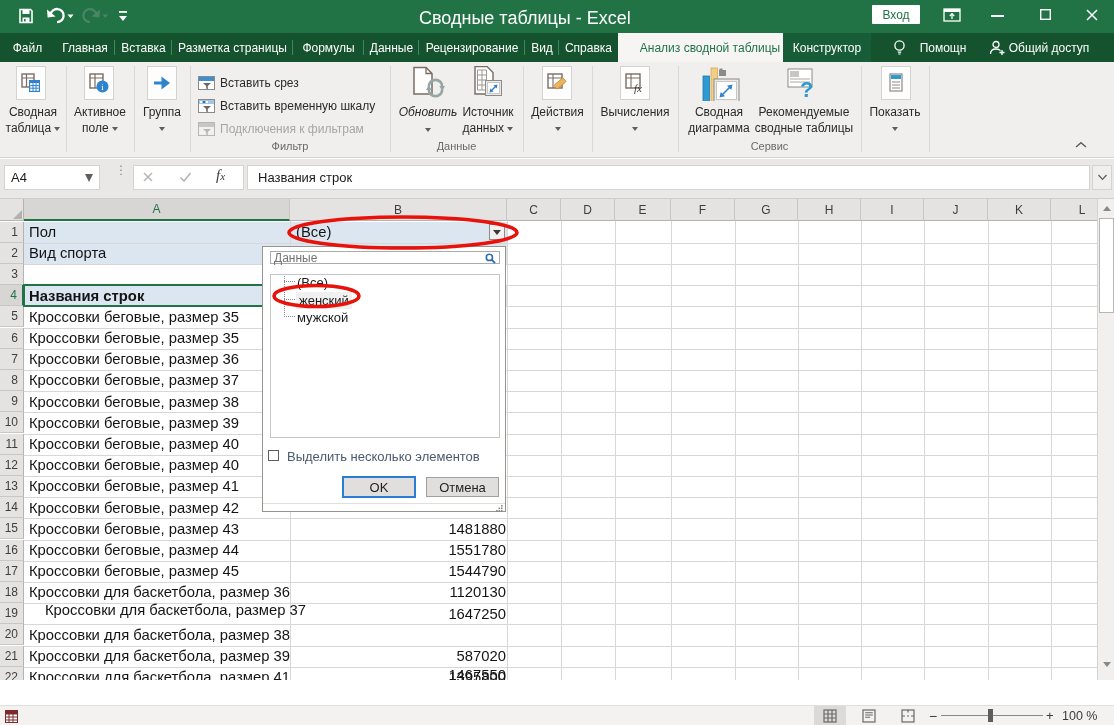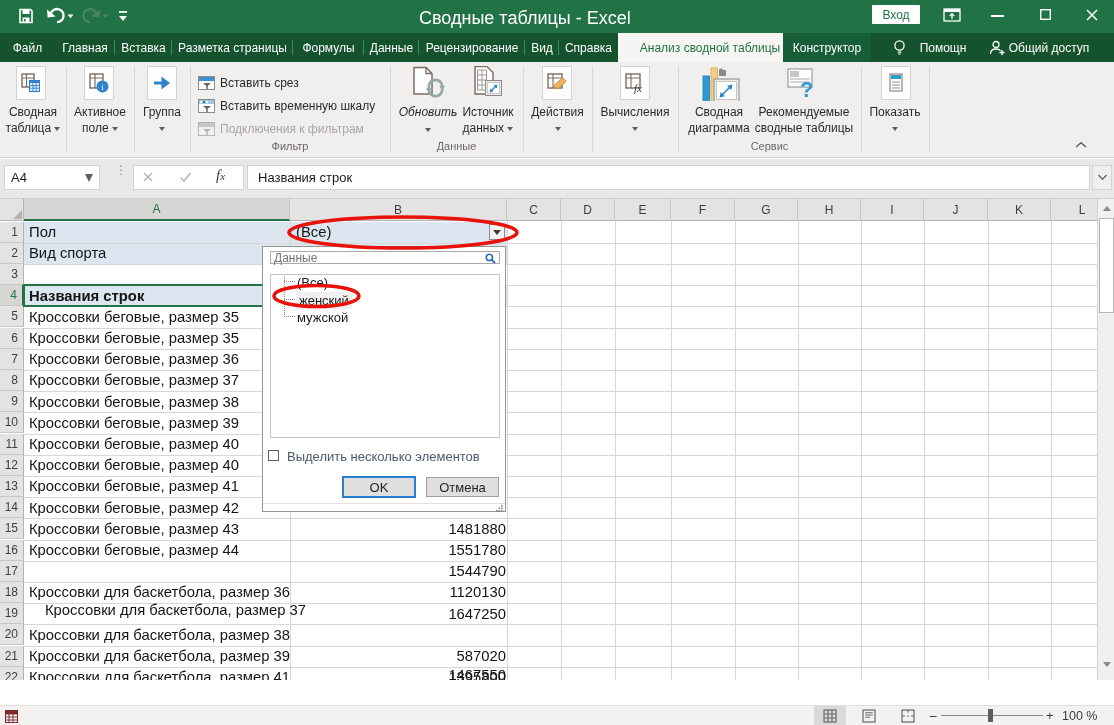--- a/index.html
+++ b/index.html
@@ -371,20 +371,21 @@
   <div class="cell" style="left:29px;top:149.7px;width:268px;height:21px;">Кроссовки беговые, размер 36</div>
   <div class="cell" style="left:29px;top:170.9px;width:268px;height:21px;">Кроссовки беговые, размер 37</div>
   <div class="cell" style="left:29px;top:192.1px;width:268px;height:21px;">Кроссовки беговые, размер 38</div>
   <div class="cell" style="left:29px;top:213.29999999999998px;width:268px;height:21px;">Кроссовки беговые, размер 39</div>
   <div class="cell" style="left:29px;top:234.5px;width:268px;height:21px;">Кроссовки беговые, размер 40</div>
   <div class="cell" style="left:29px;top:255.7px;width:268px;height:21px;">Кроссовки беговые, размер 40</div>
   <div class="cell" style="left:29px;top:276.9px;width:268px;height:21px;">Кроссовки беговые, размер 41</div>
   <div class="cell" style="left:29px;top:298.09999999999997px;width:268px;height:21px;">Кроссовки беговые, размер 42</div>
   <div class="cell" style="left:29px;top:319.3px;width:268px;height:21px;">Кроссовки беговые, размер 43</div>
   <div class="cell" style="left:29px;top:340.5px;width:268px;height:21px;">Кроссовки беговые, размер 44</div>
+  <div class="cell" style="left:29px;top:361.7px;width:268px;height:21px;">Кроссовки беговые, размер 45</div>
   <div class="cell" style="left:29px;top:382.9px;width:268px;height:21px;">Кроссовки для баскетбола, размер 36</div>
   <div class="cell" style="left:29px;top:400px;width:268px;height:21px;margin-left:16px;">Кроссовки для баскетбола, размер 37</div>
   <div class="cell" style="left:29px;top:425.3px;width:268px;height:21px;">Кроссовки для баскетбола, размер 38</div>
   <div class="cell" style="left:29px;top:446.5px;width:268px;height:21px;">Кроссовки для баскетбола, размер 39</div>
   <div class="cell" style="left:29px;top:467.7px;width:268px;height:21px;">Кроссовки для баскетбола, размер 41</div>
   <div class="cell" style="left:290px;top:319.3px;width:216px;height:21px;justify-content:flex-end;">1481880</div>
   <div class="cell" style="left:290px;top:340.5px;width:216px;height:21px;justify-content:flex-end;">1551780</div>
   <div class="cell" style="left:290px;top:361.7px;width:216px;height:21px;justify-content:flex-end;">1544790</div>
   <div class="cell" style="left:290px;top:382.9px;width:216px;height:21px;justify-content:flex-end;">1120130</div>
   <div class="cell" style="left:290px;top:404.09999999999997px;width:216px;height:21px;justify-content:flex-end;">1647250</div>

